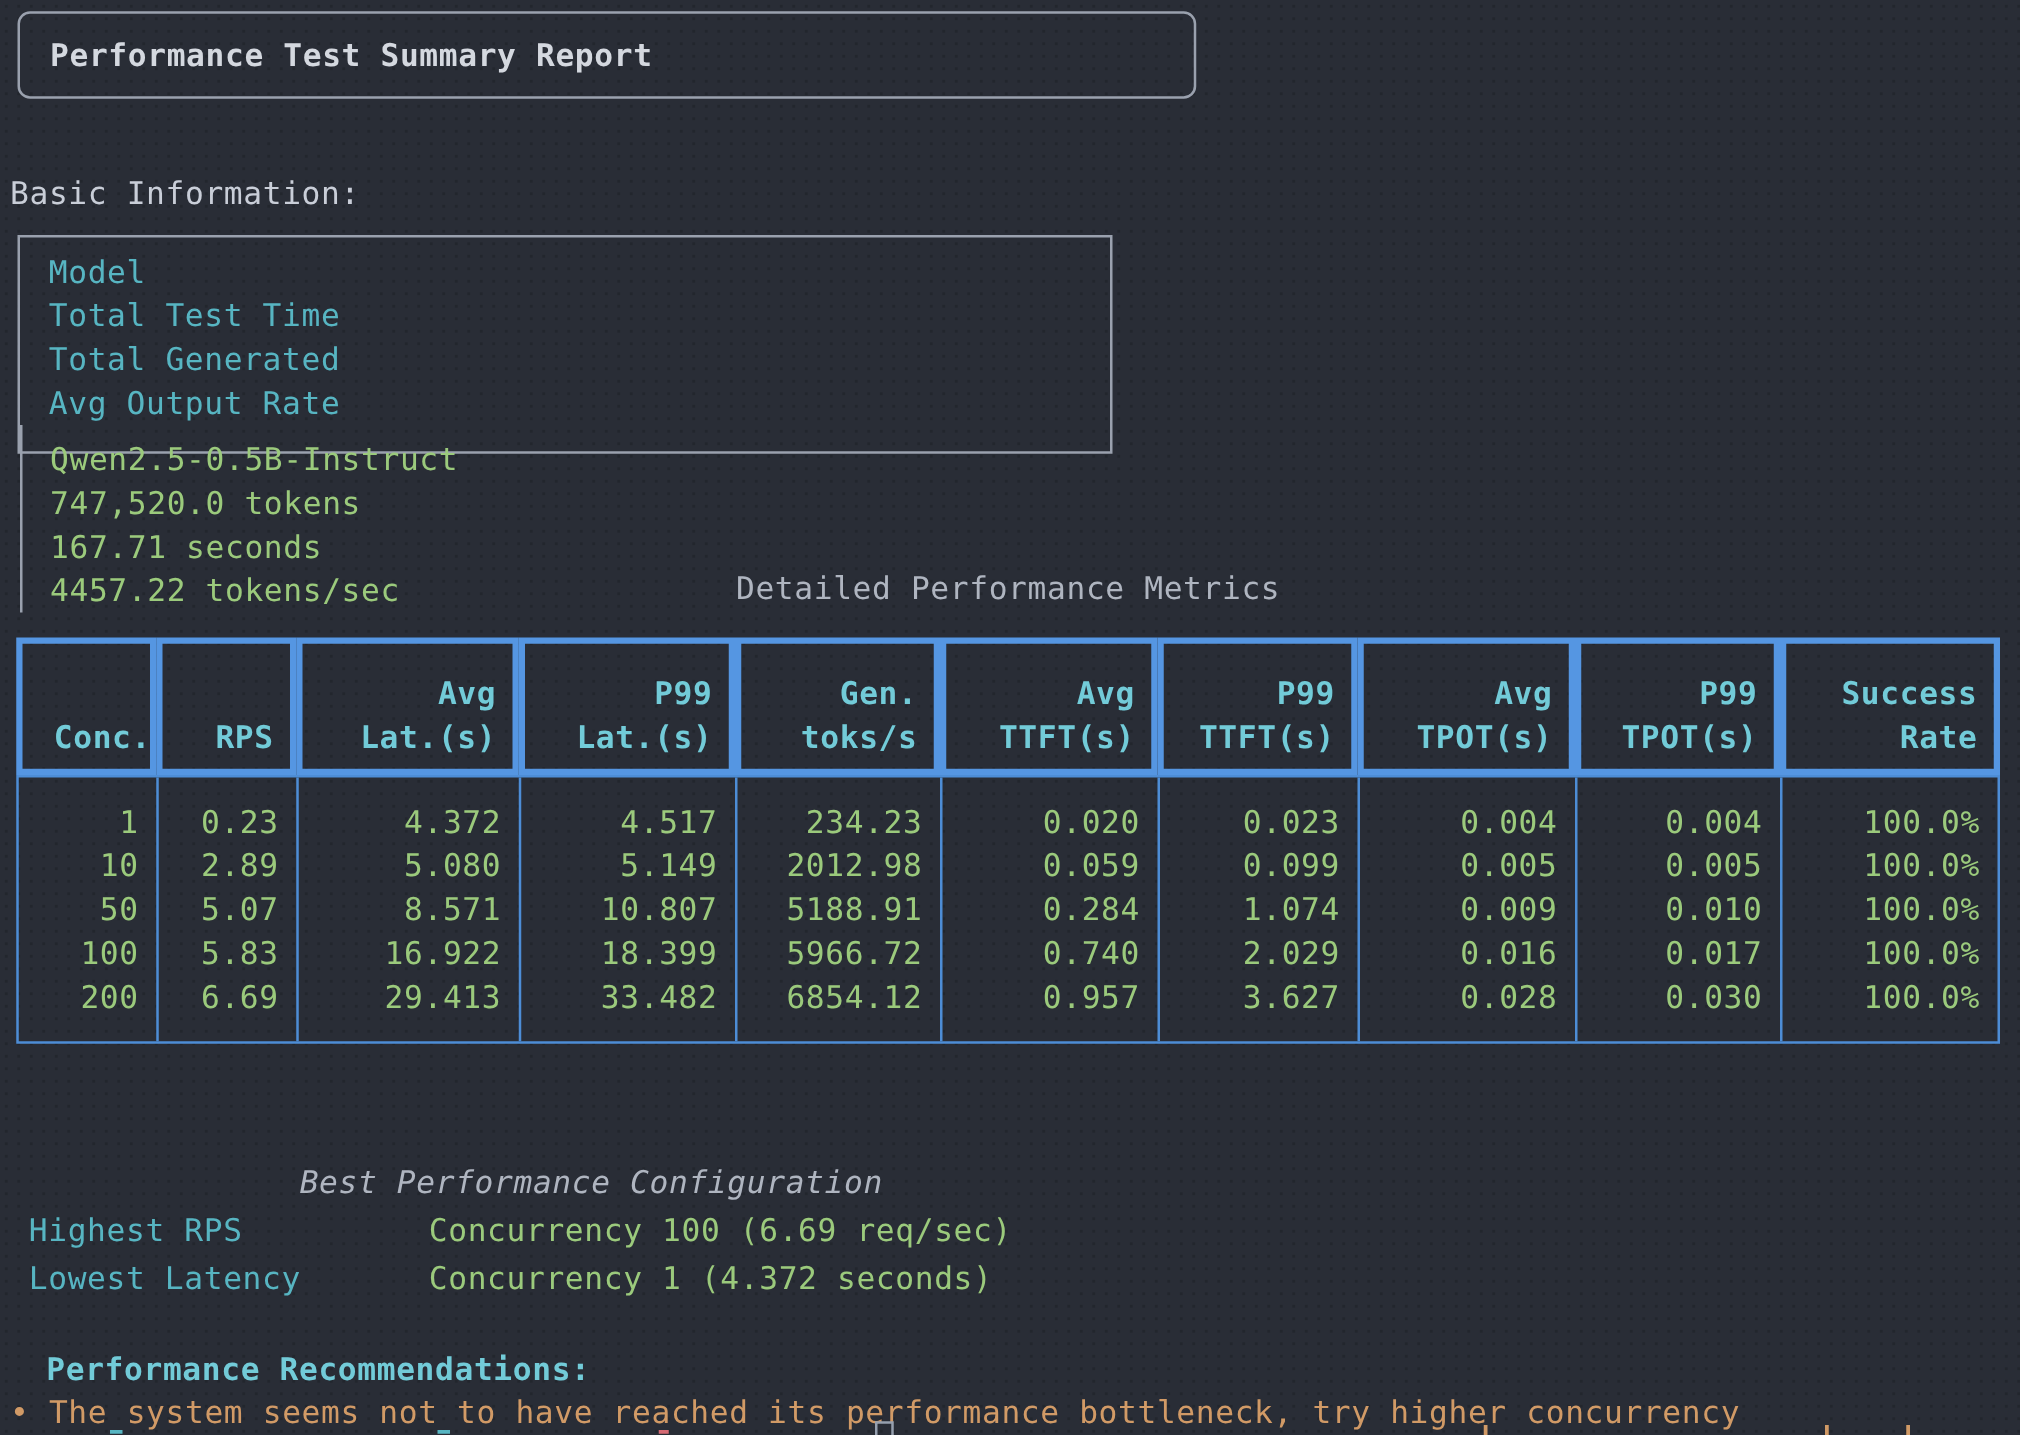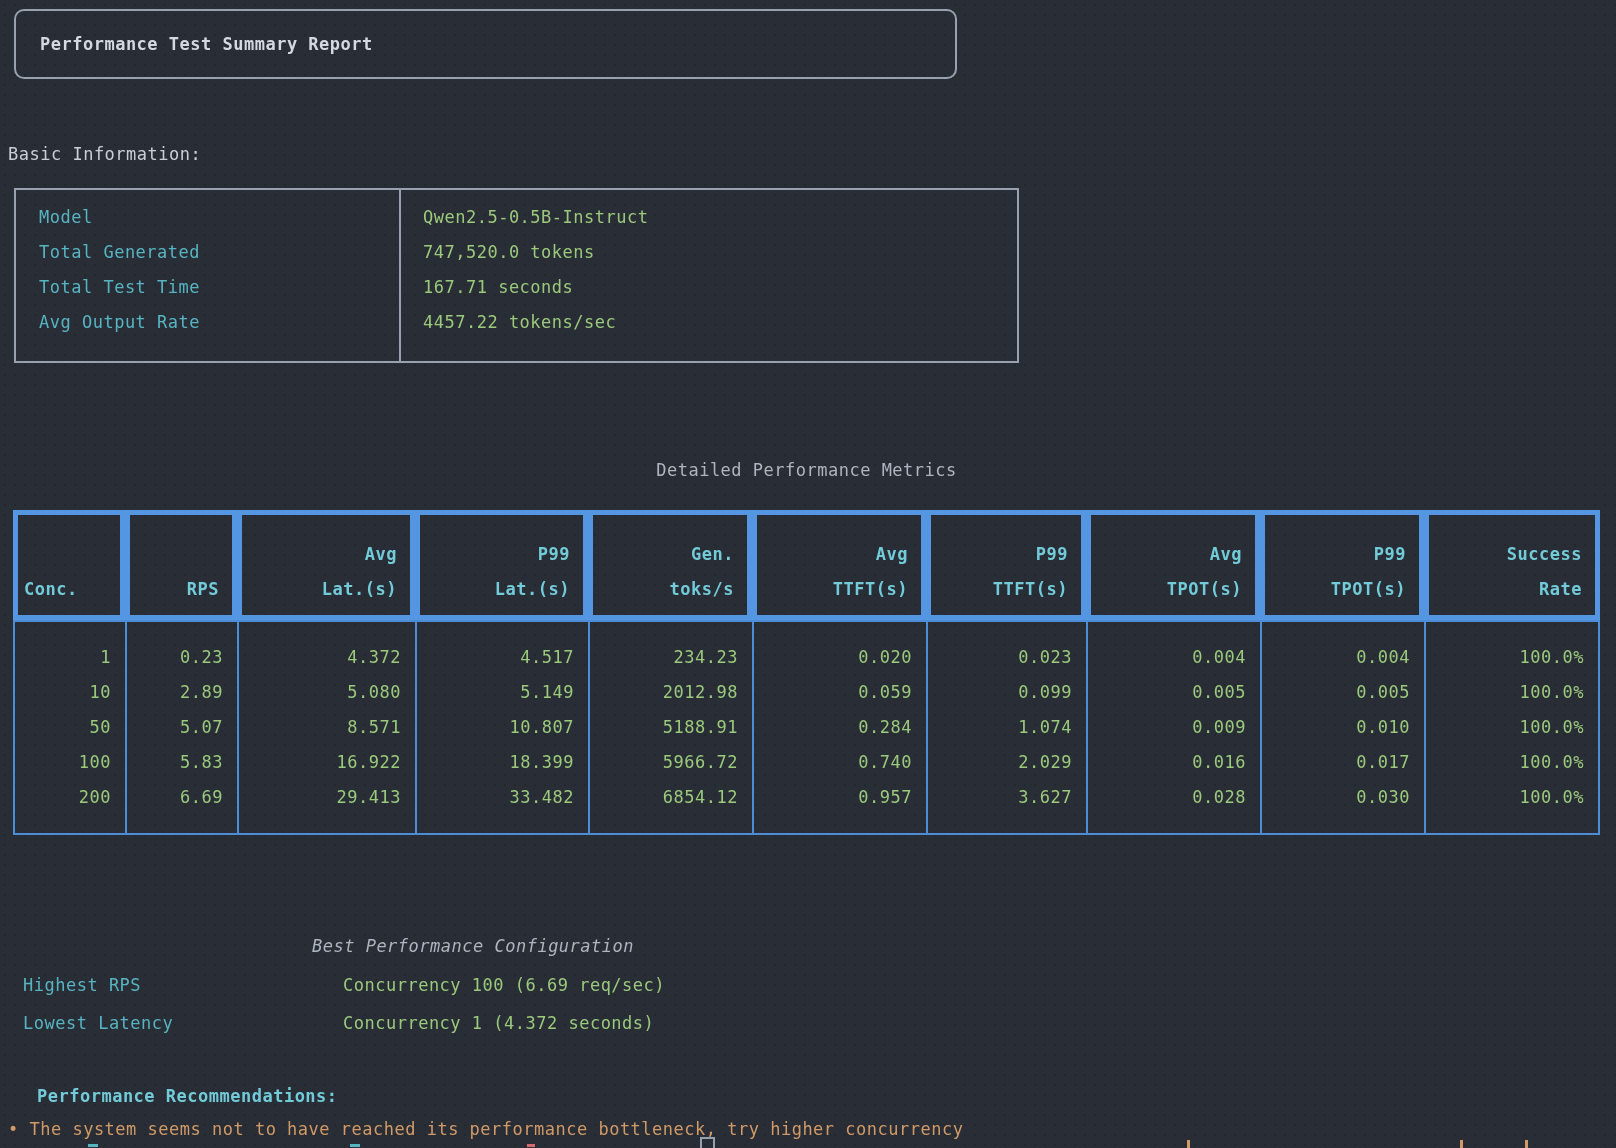--- a/index.html
+++ b/index.html
@@ -15,43 +15,43 @@
     --graybord:#9aa1ae;
   }
   *{margin:0;padding:0;box-sizing:border-box;}
   html,body{background:#20232b;}
   #screen{
     position:relative;width:1616px;height:1148px;overflow:hidden;
     background-color:var(--bg);
     background-image:radial-gradient(rgba(0,0,0,0.16) 1.2px, transparent 1.3px);
     background-size:10px 10px;
     font-family:"DejaVu Sans Mono", monospace;
-    font-size:17px;letter-spacing:0.5px;line-height:35px;color:var(--fg);
+    font-size:25px;letter-spacing:0.5px;line-height:35px;color:var(--fg);
   }
   .abs{position:absolute;}
   
   .title-box{left:14px;top:9px;width:943px;height:70px;border:2px solid var(--graybord);
     border-radius:10px;display:flex;align-items:center;padding-left:24px;}
   .title-box span{font-weight:bold;color:#d4d8df;}
   
   .basic-heading{left:8px;top:137px;color:var(--fg);}
-  .basic-box{left:14px;top:188px;width:1005px;height:175px;border:2px solid var(--graybord);display:flex;}
+  .basic-box{left:14px;top:188px;width:876px;height:175px;border:2px solid var(--graybord);display:flex;flex-direction:column;}
   .basic-left{width:383px;padding:10px 0 0 23px;}
   .basic-right{flex:1;border-left:2px solid var(--graybord);padding:10px 0 0 22px;}
   .info-line{line-height:35px;white-space:pre;}
   .basic-left .info-line{color:var(--cyan);}
   .basic-right .info-line{color:var(--green);}
   
   .metrics-title{left:13px;top:453px;width:1587px;text-align:center;color:var(--dim);}
   .mheader{left:13px;top:510px;width:1587px;height:110px;display:grid;
     grid-template-columns:112px 112px 178px 173px 164px 174px 160px 174px 164px 176px;}
   .hcell{border:5px solid var(--blue);display:flex;flex-direction:column;justify-content:flex-end;
     align-items:flex-end;text-align:right;white-space:pre-line;
     padding:4px 13px 8px 6px;font-weight:bold;color:var(--cyan-bright);}
-  .hcell.first{align-items:flex-start;text-align:left;padding-left:6px;}
+  .hcell.first{align-items:flex-start;text-align:left;padding-left:25px;}
   .mbody{left:13px;top:620px;width:1587px;height:215px;border:2px solid var(--blue2);display:grid;
     grid-template-columns:110px 112px 178px 173px 164px 174px 160px 174px 164px 174px;}
   .bcol{padding-top:18px;}
   .bcol + .bcol{border-left:2px solid var(--blue2);}
   .bval{line-height:35px;text-align:right;padding-right:14px;color:var(--green);white-space:pre;}
   
   .best-title{left:13px;top:927px;width:920px;text-align:center;font-style:italic;color:var(--dim);line-height:38px;}
   .best-row{left:0;width:1616px;height:38px;line-height:38px;}
   .best-row .lbl{position:absolute;left:23px;color:var(--cyan);white-space:pre;}
   .best-row .val{position:absolute;left:343px;color:var(--green);white-space:pre;}
@@ -72,22 +72,22 @@
 
   <div class="abs title-box">
     <span>Performance Test Summary Report</span>
   </div>
 
   <div class="abs basic-heading">Basic Information:</div>
 
   <div class="abs basic-box">
     <div class="basic-left">
         <div class="info-line">Model</div>
+        <div class="info-line">Total Test Time</div>
         <div class="info-line">Total Generated</div>
-        <div class="info-line">Total Test Time</div>
         <div class="info-line">Avg Output Rate</div>
       </div>
     <div class="basic-right">
         <div class="info-line">Qwen2.5-0.5B-Instruct</div>
         <div class="info-line">747,520.0 tokens</div>
         <div class="info-line">167.71 seconds</div>
         <div class="info-line">4457.22 tokens/sec</div>
       </div>
   </div>
 

